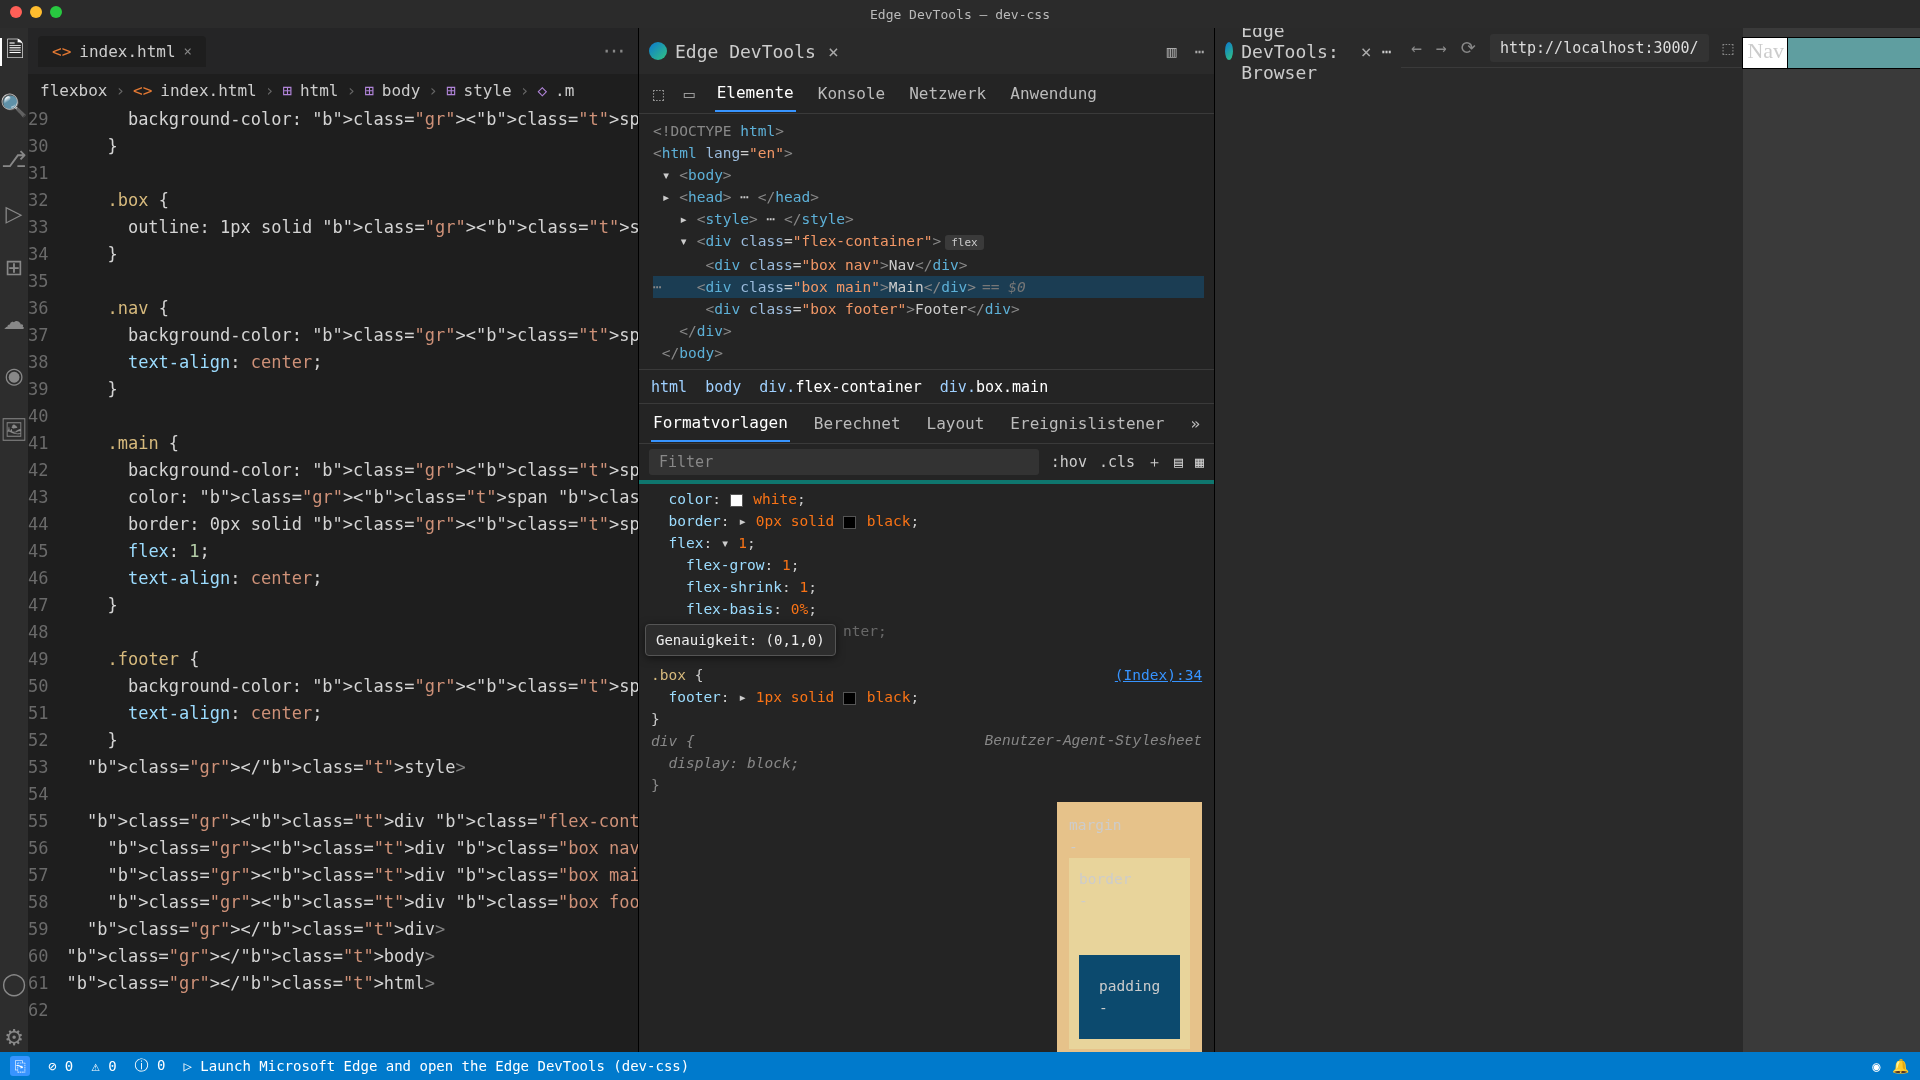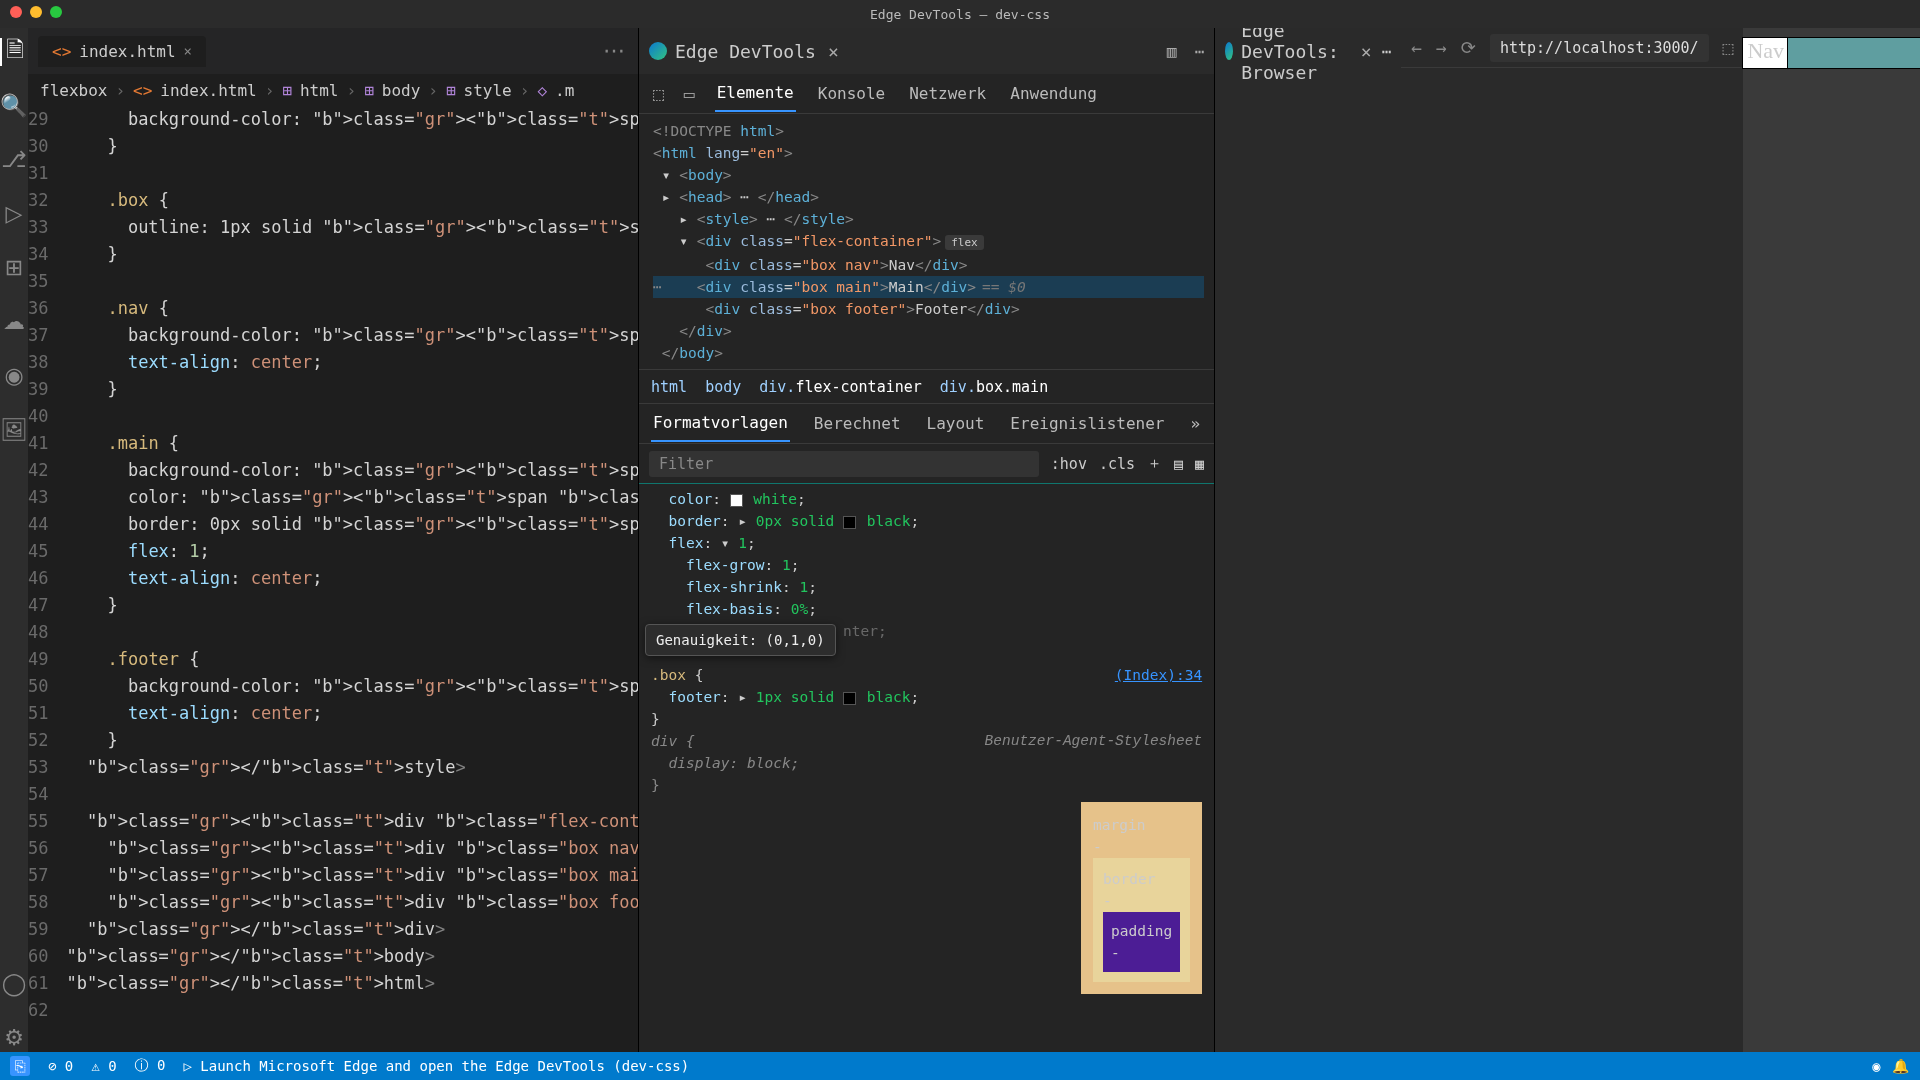--- a/index.html
+++ b/index.html
@@ -51,33 +51,33 @@
   .dom-g { color:#888; }
   .flex-badge { background:#3a3a3a; color:#ccc; font-size:11px; padding:1px 6px; border-radius:3px; margin-left:4px;}
   .domline.sel { background:#0e639c66; }
   .sel-marker { color:#777; margin-left:6px; font-style:italic;}
   .crumbs2 { height:34px; display:flex; align-items:center; gap:18px; padding:0 12px; font-size:15px; border-bottom:1px solid #3a3a3a;}
   .crumbs2 span { color:#9fd0ff; }
   .crumbs2 span b { color:#fff; font-weight:normal;}
   .subtabs { height:40px; display:flex; align-items:center; gap:22px; padding:0 12px; font-size:16px; border-bottom:1px solid #3a3a3a;}
   .subtabs .st { color:#bbb; padding:8px 2px;}
   .subtabs .st.active { color:#fff; border-bottom:2px solid #3794ff;}
-  .stylesbar { height:40px; display:flex; align-items:center; padding:0 10px; gap:12px; border-bottom:1px solid #0f766e; font-size:15px;}
+  .stylesbar { height:40px; display:flex; align-items:center; padding:0 10px; gap:12px; border-bottom:4px solid #0f766e; font-size:15px;}
   .filterbox { flex:1; background:#333; color:#888; padding:4px 10px; border-radius:3px;}
   .stylesbody { flex:1; font-family:Menlo,monospace; font-size:14.5px; line-height:22px; padding:4px 12px; overflow:hidden; position:relative;}
-  .sp-name { color:#9cdcfe;} .sp-val{color:#22c55e;}
+  .sp-name { color:#9cdcfe;} .sp-val{color:#f97316;}
   .sp-sel { color:#d7ba7d;}
   .linkref { color:#3794ff; text-decoration:underline; float:right;}
   .ua { color:#888; font-style:italic; float:right;font-family:Liberation Mono, monospace;}
   .tooltip { position:absolute; background:#2d2d2d; border:1px solid #555; padding:4px 10px; border-radius:4px; left:6px; top:140px; font-size:14px; color:#eee; box-shadow:0 2px 8px rgba(0,0,0,.5);}
   
   .boxmodel { display:flex; justify-content:flex-end; padding:6px 0 0; }
   .bm-margin { background:#e6c28a; padding:12px;}
   .bm-border { background:#e8d49b; padding:10px;}
-  .bm-padding { background:#4c1d95; padding:8px;}
+  .bm-padding { background:#0c4a6e; padding:20px;margin-top:43px;}
   
   .previewcol { flex:1; background:#2a2a2a; display:flex; flex-direction:row; border-left:1px solid #000;}
   .prevhead { height:46px; background:#2a2a2a; display:flex; align-items:center; padding:0 10px; gap:10px;}
   .addrrow { height:40px; display:flex; align-items:center; padding:0 10px; gap:14px; border-bottom:1px solid #3a3a3a;}
   .navicon { color:#888; font-size:18px;}
   .addrbar { flex:1; background:#333; color:#ddd; padding:5px 10px; border-radius:3px; font-size:15px;}
   .viewport { flex:1; background:#3a3a3a; display:flex; align-items:flex-start; justify-content:center; padding-top:10px;}
   .page { background:#fff; width:560px; height:30px; }
   .flex-demo { display:flex; width:100%; height:100%; font-family:"Times New Roman",serif; font-size:22px;}
   .flex-demo div { outline:1px solid #000; text-align:center;}

